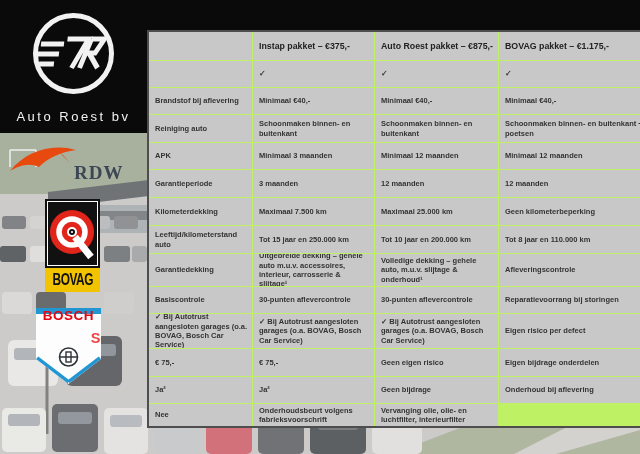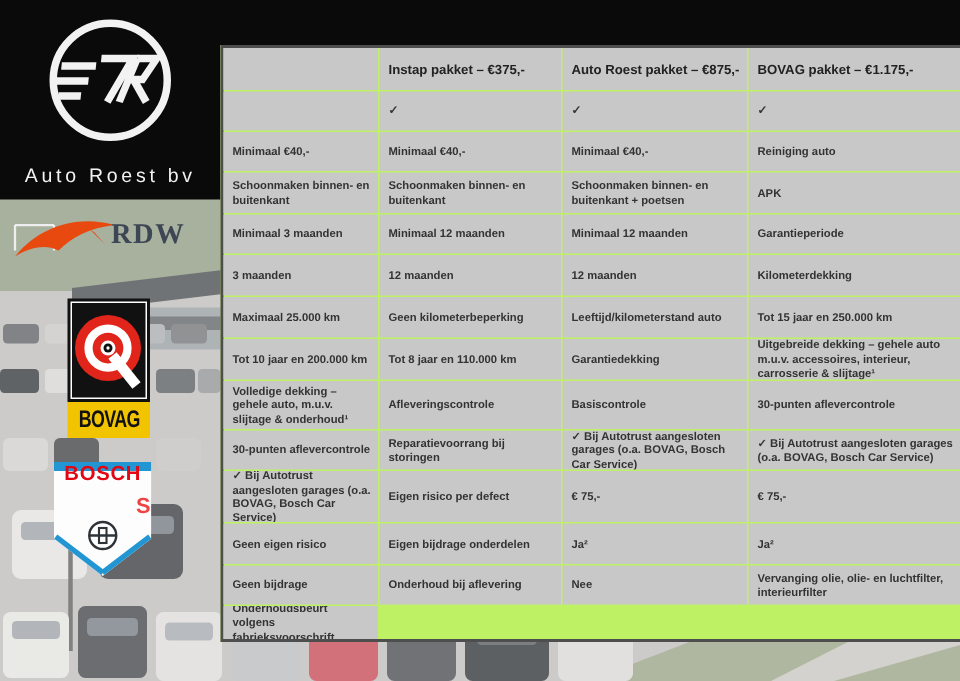--- a/index.html
+++ b/index.html
@@ -14,21 +14,21 @@
   .logo-box{position:absolute;left:0;top:0;width:147px;height:133px;background:#0a0a0a;}
   .logo-box svg{position:absolute;left:26px;top:6px;}
   .company-name{
     position:absolute;left:0;top:109px;width:147px;text-align:center;
     color:#f2f2f2;font-weight:normal;font-size:13px;letter-spacing:2.5px;white-space:nowrap;
   }
   
   .rdw-logo{position:absolute;left:8px;top:139px;width:116px;height:40px;}
   .rdw-logo svg{position:absolute;left:0;top:2px;}
   .rdw-text{
-    position:absolute;left:66px;top:7px;color:#3d4654;
+    position:absolute;left:66px;top:23px;color:#3d4654;
     font-family:"Liberation Serif",serif;font-weight:bold;font-size:19px;letter-spacing:1px;
   }
   
   .bovag-logo{position:absolute;left:45px;top:199px;width:55px;height:72px;}
   .bovag-top{position:absolute;left:0;top:0;width:55px;height:69px;background:#111;}
   .bovag-frame{position:absolute;left:2px;top:2px;width:51px;height:65px;border:1.5px solid #fff;}
   .bovag-top svg{position:absolute;left:0;top:0;}
   .bovag-band{
     position:absolute;left:0;top:69px;width:55px;height:24px;background:#f2c400;
     color:#111;font-weight:bold;font-size:14.5px;text-align:center;line-height:24px;
@@ -179,40 +179,42 @@
     <div class="cell hdr"></div>
     <div class="cell hdr">Instap pakket – €375,-</div>
     <div class="cell hdr">Auto Roest pakket – €875,-</div>
     <div class="cell hdr">BOVAG pakket – €1.175,-</div>
 
     <div class="cell chk"></div>
     <div class="cell chk">✓</div>
     <div class="cell chk">✓</div>
     <div class="cell chk">✓</div>
 
+    <div class="cell">Brandstof bij aflevering</div>
     <div class="cell">Minimaal €40,-</div>
     <div class="cell">Minimaal €40,-</div>
     <div class="cell">Minimaal €40,-</div>
 
     <div class="cell">Reiniging auto</div>
     <div class="cell">Schoonmaken binnen- en buitenkant</div>
     <div class="cell">Schoonmaken binnen- en buitenkant</div>
     <div class="cell">Schoonmaken binnen- en buitenkant + poetsen</div>
 
     <div class="cell">APK</div>
     <div class="cell">Minimaal 3 maanden</div>
     <div class="cell">Minimaal 12 maanden</div>
     <div class="cell">Minimaal 12 maanden</div>
 
     <div class="cell">Garantieperiode</div>
     <div class="cell">3 maanden</div>
     <div class="cell">12 maanden</div>
     <div class="cell">12 maanden</div>
 
     <div class="cell">Kilometerdekking</div>
+    <div class="cell">Maximaal 7.500 km</div>
     <div class="cell">Maximaal 25.000 km</div>
     <div class="cell">Geen kilometerbeperking</div>
 
     <div class="cell">Leeftijd/kilometerstand auto</div>
     <div class="cell">Tot 15 jaar en 250.000 km</div>
     <div class="cell">Tot 10 jaar en 200.000 km</div>
     <div class="cell">Tot 8 jaar en 110.000 km</div>
 
     <div class="cell">Garantiedekking</div>
     <div class="cell">Uitgebreide dekking – gehele auto m.u.v. accessoires, interieur, carrosserie &amp; slijtage¹</div>
@@ -233,17 +235,17 @@
     <div class="cell">€ 75,-</div>
     <div class="cell">Geen eigen risico</div>
 
     <div class="cell">Eigen bijdrage onderdelen</div>
     <div class="cell">Ja²</div>
     <div class="cell">Ja²</div>
     <div class="cell">Geen bijdrage</div>
 
     <div class="cell">Onderhoud bij aflevering</div>
     <div class="cell">Nee</div>
+    <div class="cell">Onderhoudsbeurt volgens fabrieksvoorschrift</div>
     <div class="cell">Vervanging olie, olie- en luchtfilter, interieurfilter</div>
-    <div class="cell">Onderhoudsbeurt volgens fabrieksvoorschrift</div>
   </div>
 
 </div>
 
 </body></html>

